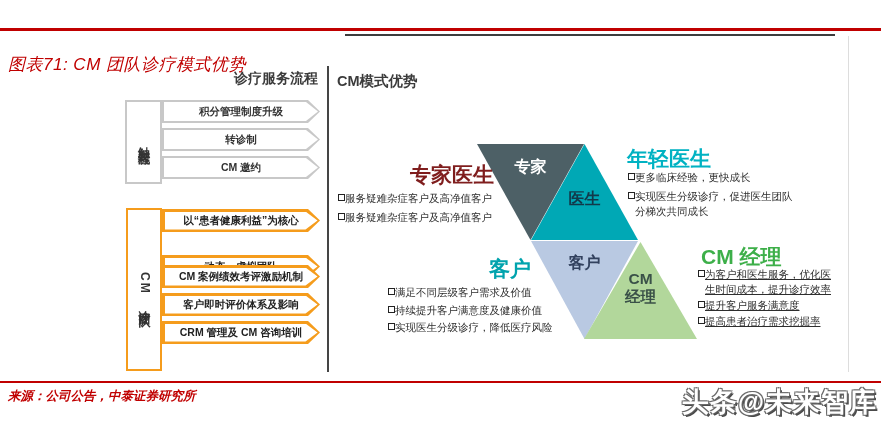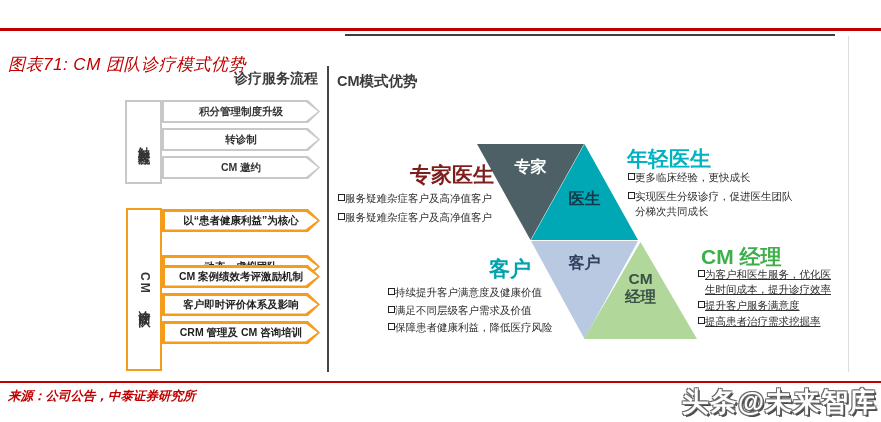--- a/index.html
+++ b/index.html
@@ -162,29 +162,29 @@
     <li>
         <span class="bsq"></span>
         <span>实现医生分级诊疗，促进医生团队分梯次共同成长</span>
       </li>
   </ul>
 
   <div class="g-title" id="gt-customer">客户</div>
   <ul class="blist" id="bl-customer">
     <li>
         <span class="bsq"></span>
+        <span>满足不同层级客户需求及价值</span>
+      </li>
+    <li>
+        <span class="bsq"></span>
         <span>持续提升客户满意度及健康价值</span>
       </li>
     <li>
         <span class="bsq"></span>
-        <span>满足不同层级客户需求及价值</span>
-      </li>
-    <li>
-        <span class="bsq"></span>
-        <span>保障患者健康利益，降低医疗风险</span>
+        <span>实现医生分级诊疗，降低医疗风险</span>
       </li>
   </ul>
 
   <div class="g-title" id="gt-cm">CM 经理</div>
   <ul class="blist" id="bl-cm">
     <li>
         <span class="bsq"></span>
         <span>为客户和医生服务，优化医生时间成本，提升诊疗效率</span>
       </li>
     <li>

